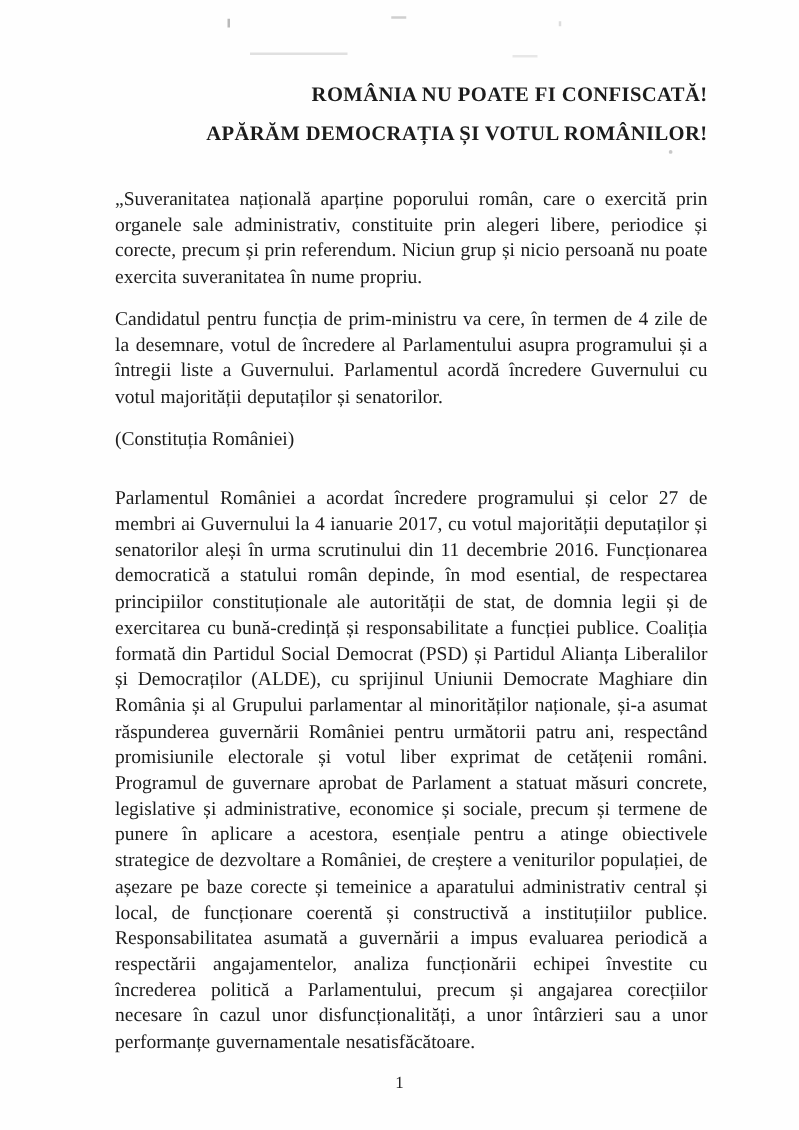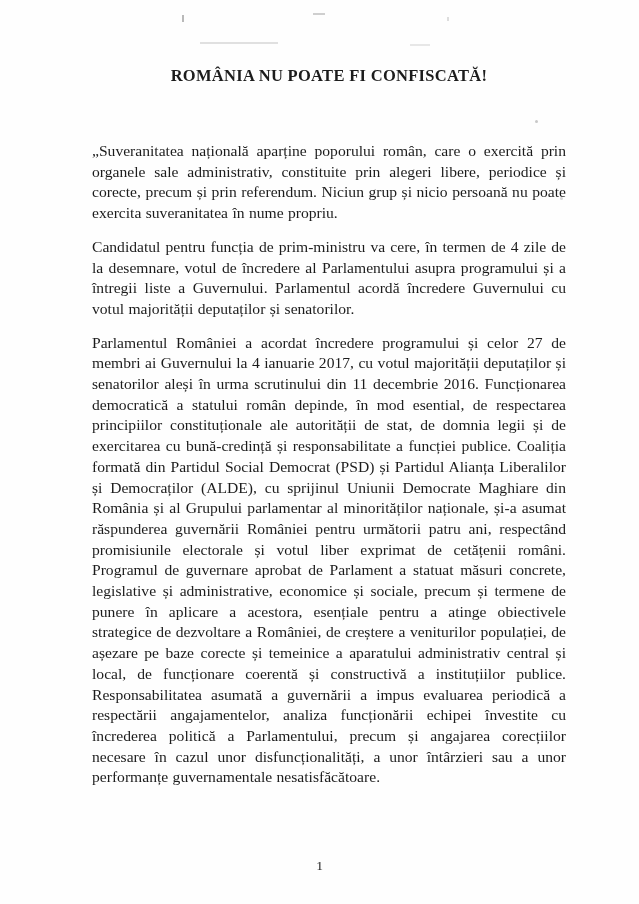--- a/index.html
+++ b/index.html
@@ -16,22 +16,22 @@
     font-family: "Liberation Serif", "DejaVu Serif", serif;
     color: #1c1c1c;
   }
   .content {
     position: absolute;
     left: 92px;
     right: 73px;
     top: 60px;
   }
   .title-block {
-    text-align: center;
-    margin-bottom: 50px;
+    text-align: right;
+    margin-bottom: 28px;
   }
   .title-line {
     font-weight: bold;
     font-size: 16.5px;
     line-height: 31px;
     letter-spacing: 0.3px;
     white-space: nowrap;
   }
   .para {
     font-size: 15.6px;
@@ -81,27 +81,29 @@
   <span class="speck s3"></span>
   <span class="speck s4"></span>
   <span class="speck s5"></span>
   <span class="speck s6"></span>
   <span class="speck s7"></span>
 
   <div class="content">
 
     <div class="title-block">
       <div class="title-line">ROMÂNIA NU POATE FI CONFISCATĂ!</div>
+      <div class="title-line">APĂRĂM DEMOCRAȚIA ȘI VOTUL ROMÂNILOR!</div>
     </div>
 
     <p class="para">„Suveranitatea națională aparține poporului român, care o exercită prin organele sale administrativ, constituite prin alegeri libere, periodice și corecte, precum și prin referendum. Niciun grup și nicio persoană nu poate exercita suveranitatea în nume propriu.</p>
 
     <p class="para">Candidatul pentru funcția de prim-ministru va cere, în termen de 4 zile de la desemnare, votul de încredere al Parlamentului asupra programului și a întregii liste a Guvernului. Parlamentul acordă încredere Guvernului cu votul majorității deputaților și senatorilor.</p>
 
 
+    <p class="quote-source">(Constituția României)</p>
 
     <p class="para body-para">Parlamentul României a acordat încredere programului și celor 27 de membri ai Guvernului la 4 ianuarie 2017, cu votul majorității deputaților și senatorilor aleși în urma scrutinului din 11 decembrie 2016. Funcționarea democratică a statului român depinde, în mod esential, de respectarea principiilor constituționale ale autorității de stat, de domnia legii și de exercitarea cu bună-credință și responsabilitate a funcției publice. Coaliția formată din Partidul Social Democrat (PSD) și Partidul Alianța Liberalilor și Democraților (ALDE), cu sprijinul Uniunii Democrate Maghiare din România și al Grupului parlamentar al minorităților naționale, și-a asumat răspunderea guvernării României pentru următorii patru ani, respectând promisiunile electorale și votul liber exprimat de cetățenii români. Programul de guvernare aprobat de Parlament a statuat măsuri concrete, legislative și administrative, economice și sociale, precum și termene de punere în aplicare a acestora, esențiale pentru a atinge obiectivele strategice de dezvoltare a României, de creștere a veniturilor populației, de așezare pe baze corecte și temeinice a aparatului administrativ central și local, de funcționare coerentă și constructivă a instituțiilor publice. Responsabilitatea asumată a guvernării a impus evaluarea periodică a respectării angajamentelor, analiza funcționării echipei învestite cu încrederea politică a Parlamentului, precum și angajarea corecțiilor necesare în cazul unor disfuncționalități, a unor întârzieri sau a unor performanțe guvernamentale nesatisfăcătoare.</p>
 
   </div>
 
   <div class="page-number">1</div>
 
 </div>
 
 </body></html>

